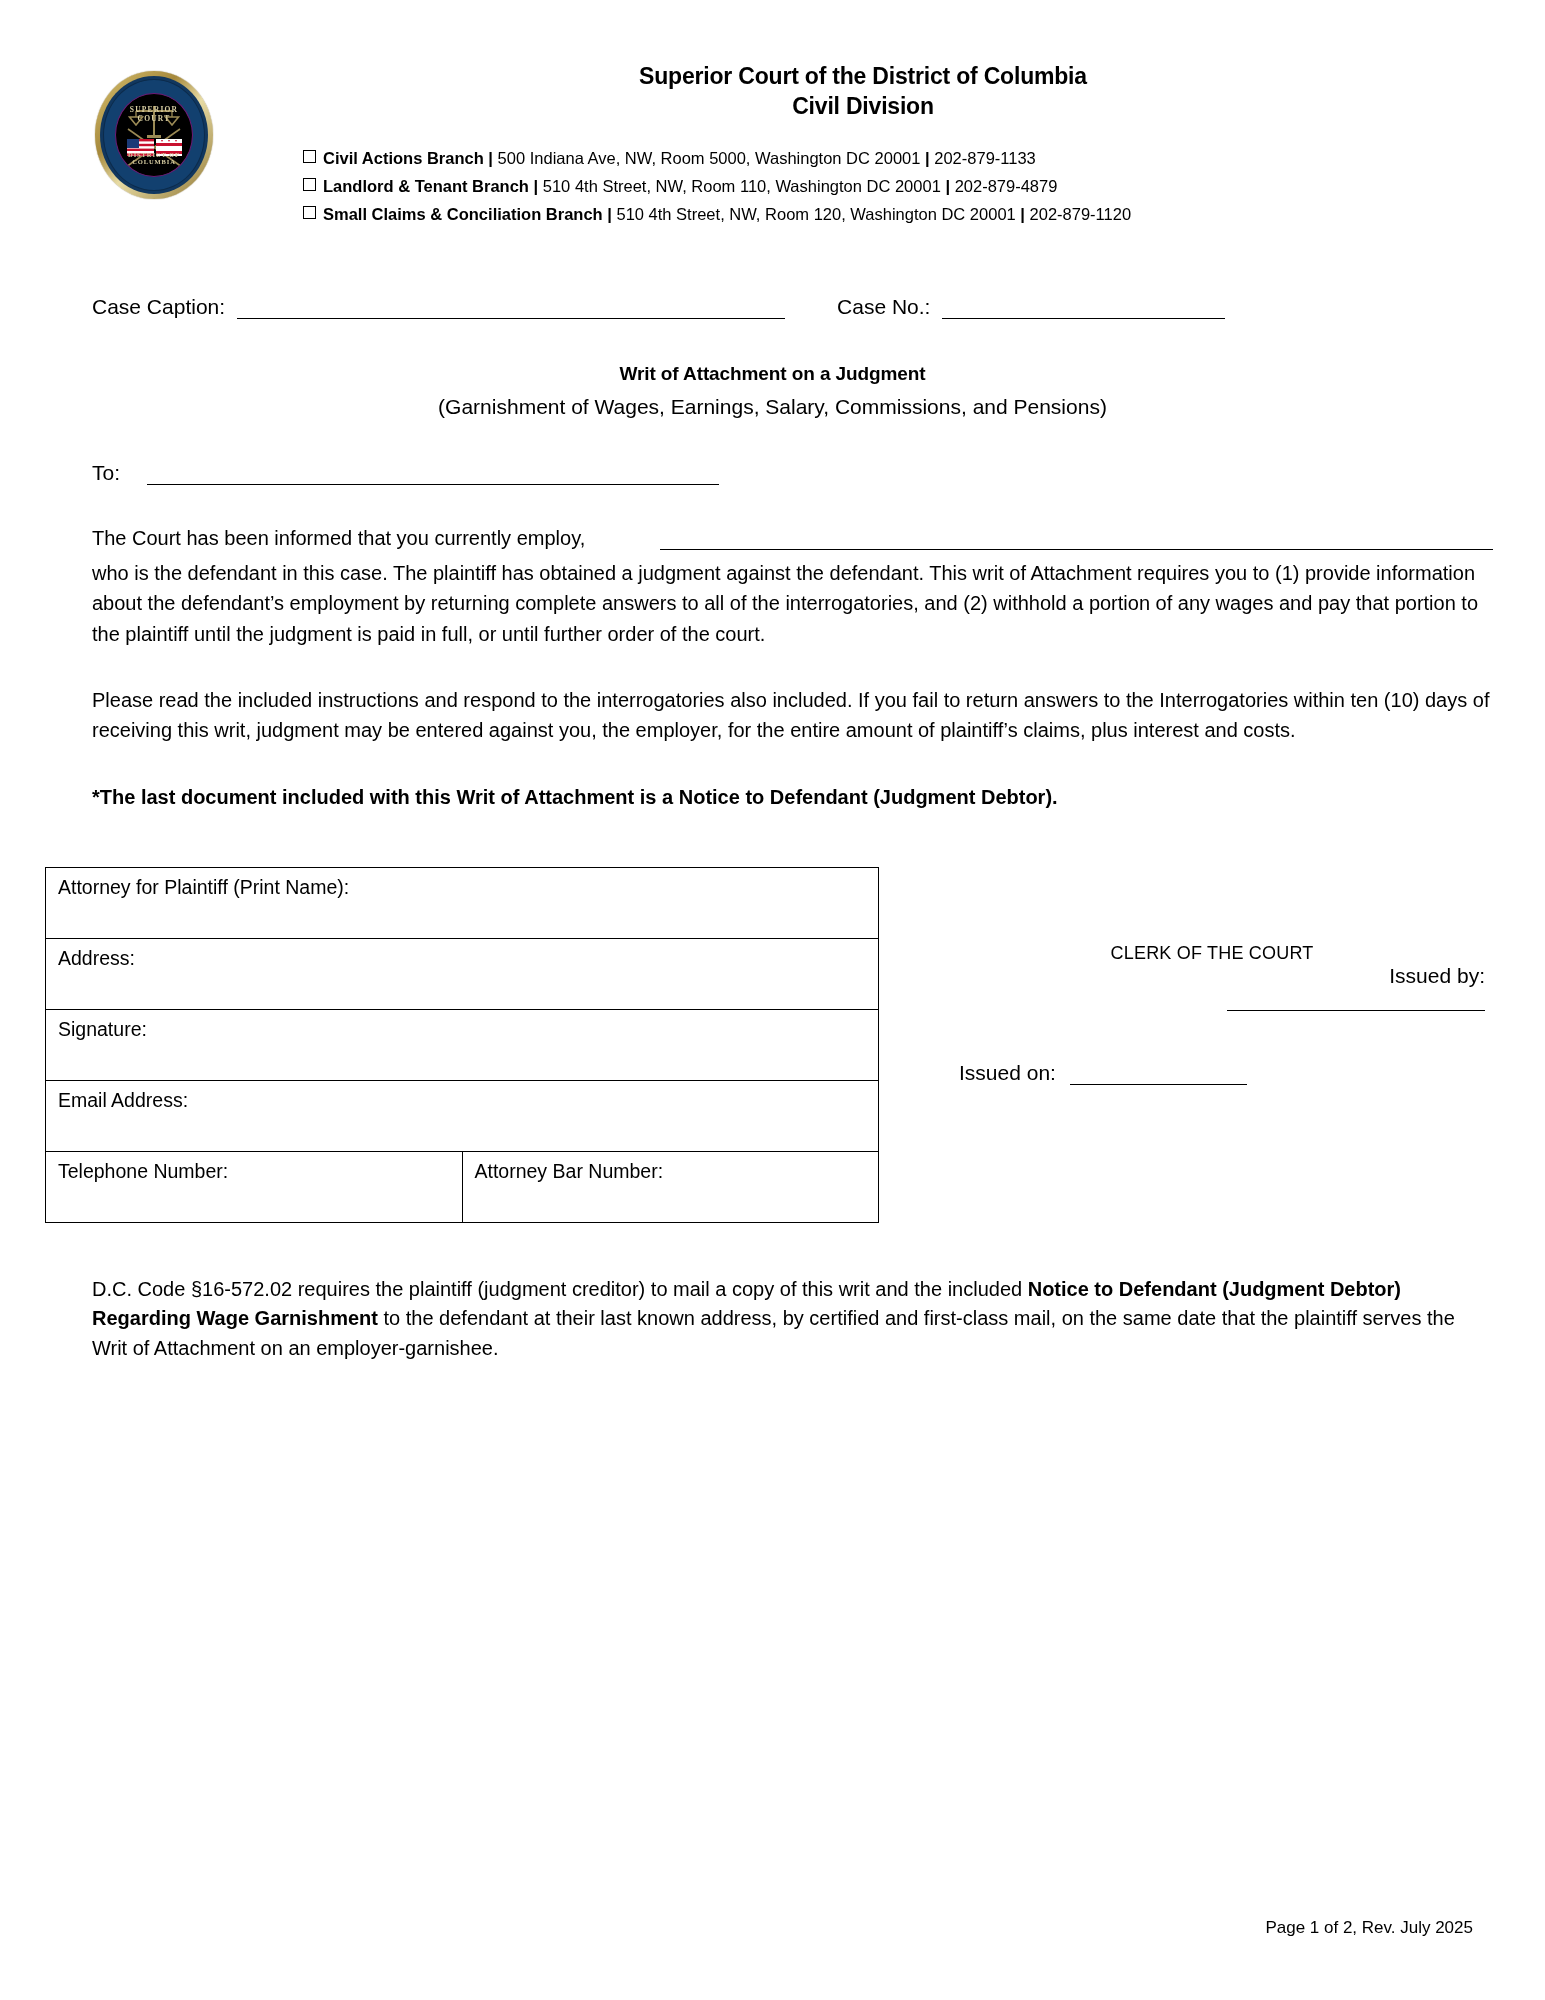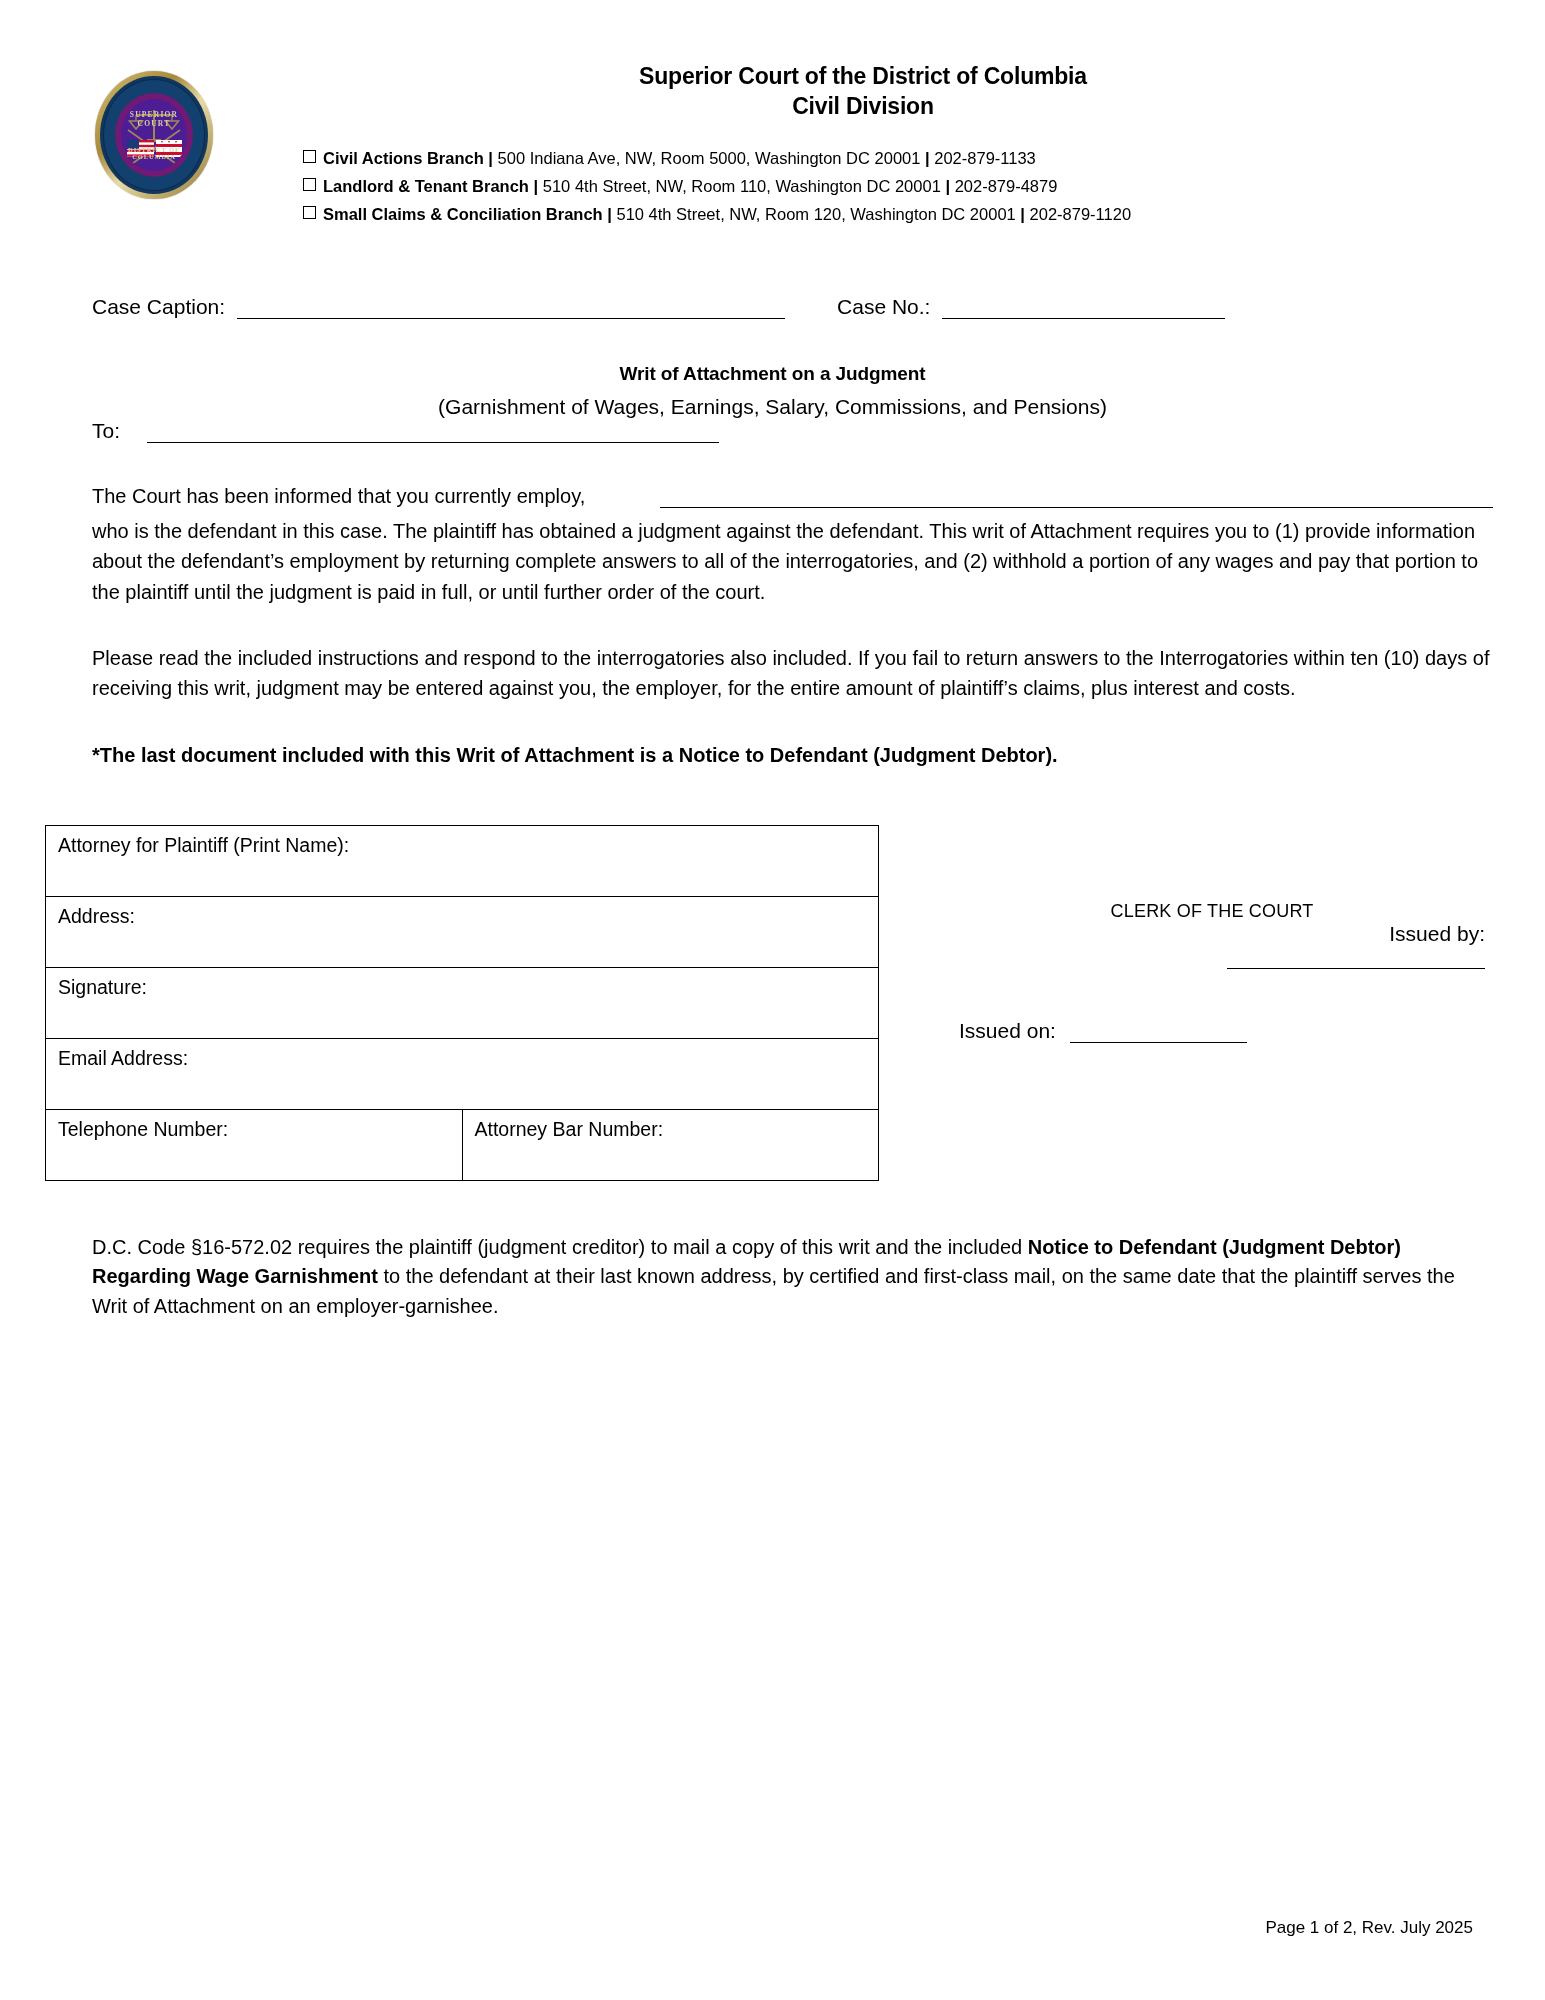--- a/index.html
+++ b/index.html
@@ -56,22 +56,22 @@
     position: absolute;
     left: 8px; top: 8px; right: 8px; bottom: 8px;
     border-radius: 50%;
     background: #12406f;
     border: 1px solid #0c2b4b;
   }
   .seal-inner {
     position: absolute;
     left: 20px; top: 22px; right: 20px; bottom: 22px;
     border-radius: 50%;
-    background: #4c1d95;
-    border: 6px solid #701a75;
+    background: #000000;
+    border: 1px solid #701a75;
     overflow: hidden;
   }
   .seal-scales {
     position: absolute;
     left: 50%;
     top: 12%;
     transform: translateX(-50%);
   }
   .seal-flags {
     position: absolute;
@@ -154,20 +154,21 @@
     margin-top: 10px;
   }
 
   
   .body-wrap {
     padding: 0 52px 0 92px;
   }
   .to-row {
     display: flex;
     align-items: flex-end;
+    margin-top: 42px;
   }
   .to-label { font-size: 21px; }
   .to-rule { width: 572px; margin-left: 27px; }
 
   .employ-row {
     display: flex;
     align-items: flex-end;
     margin-top: 42px;
     gap: 31px;
   }

